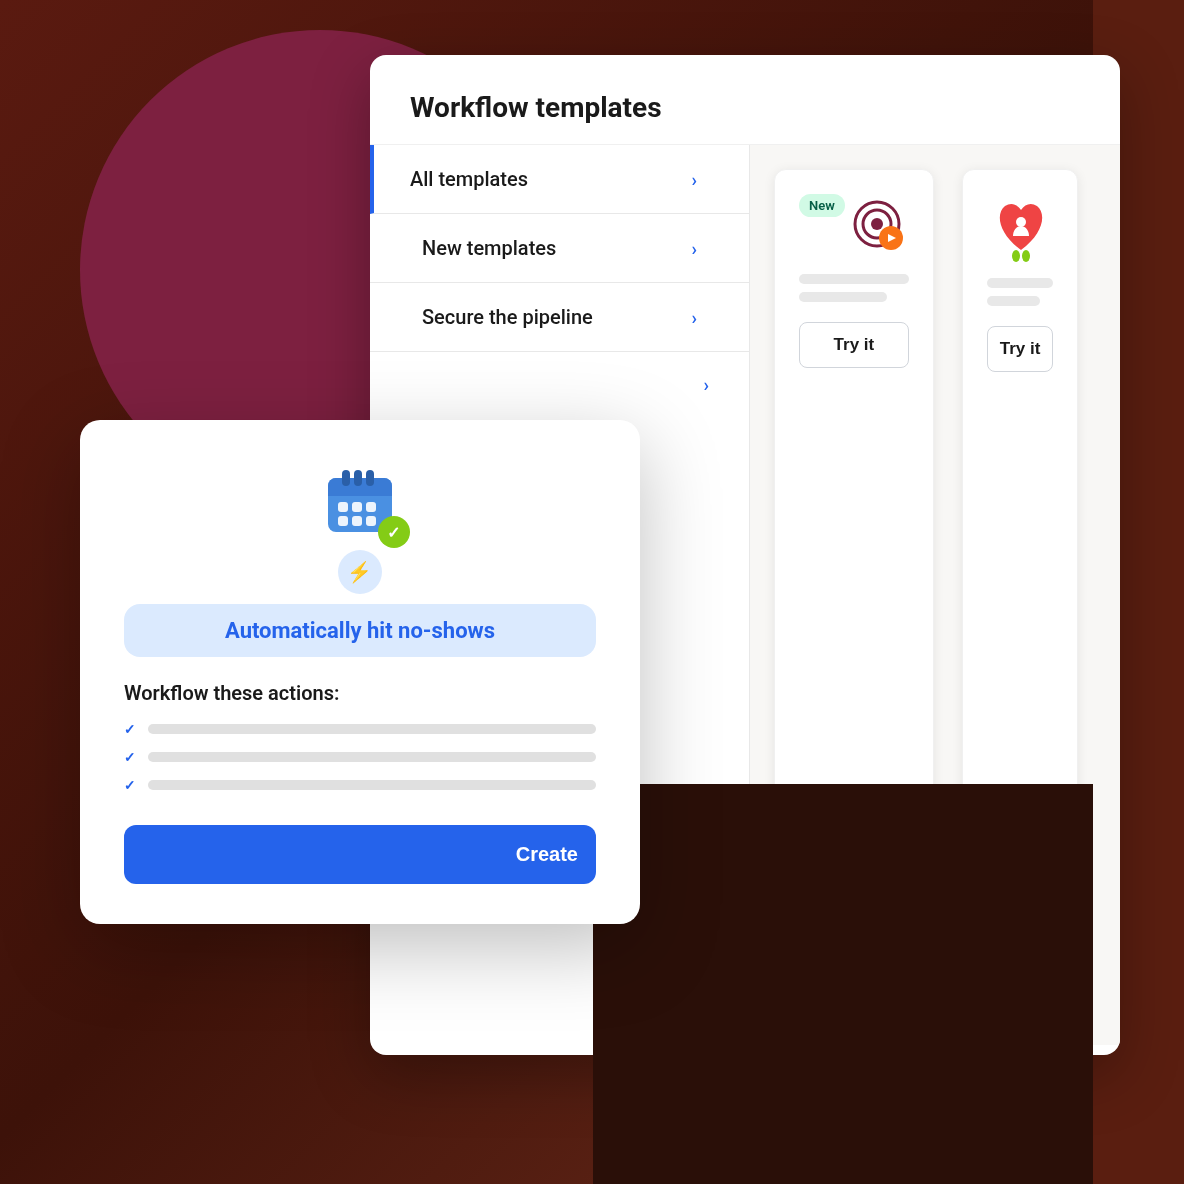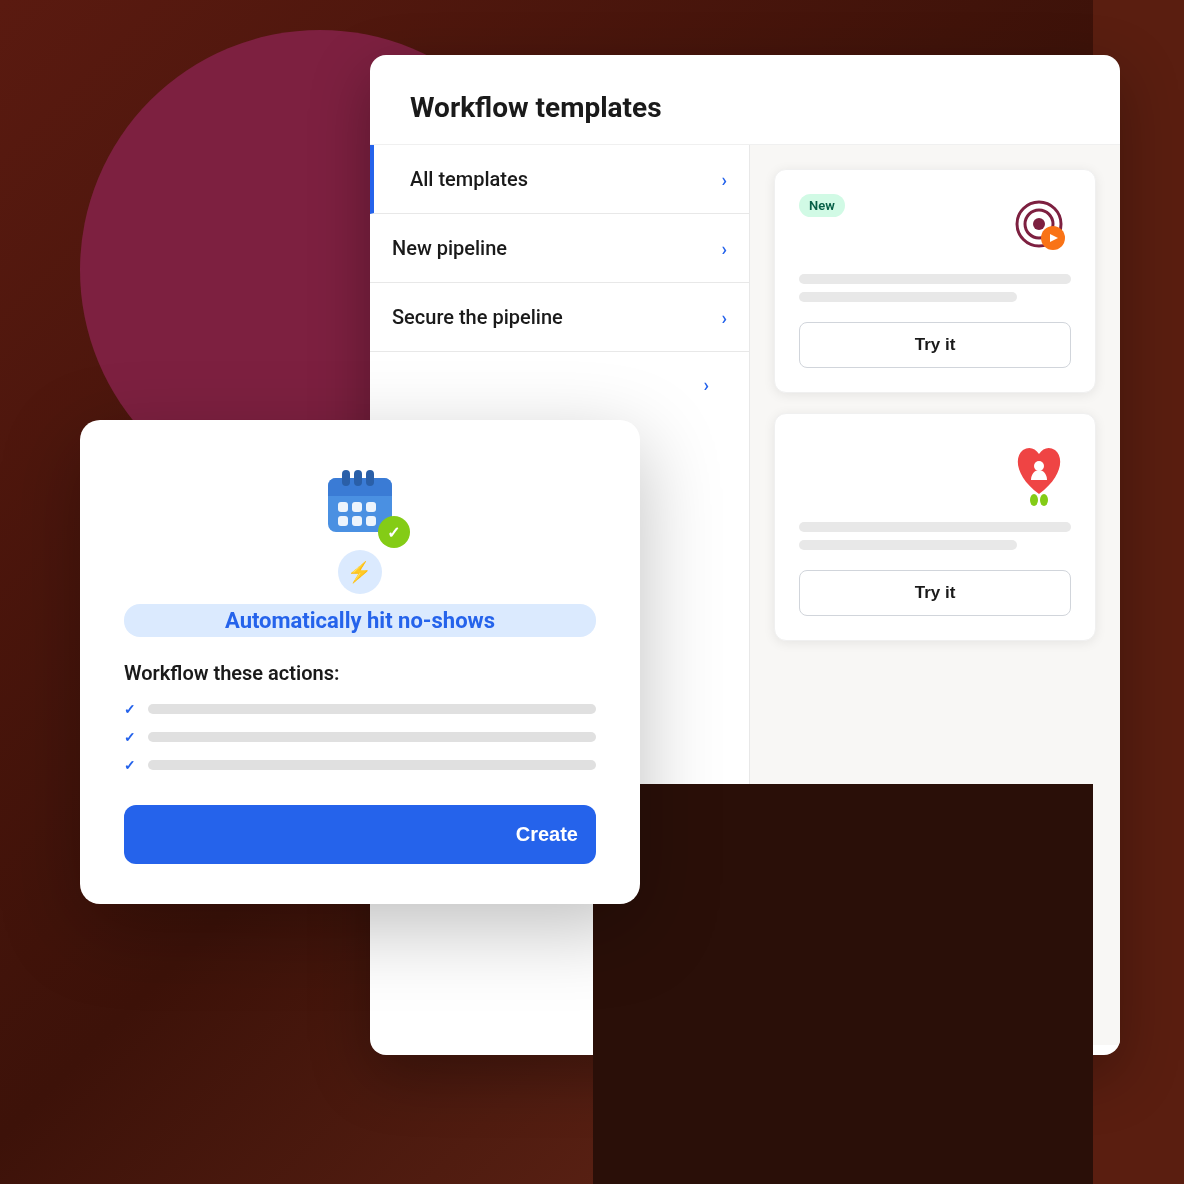--- a/index.html
+++ b/index.html
@@ -63,21 +63,21 @@
     .templates-panel-title {
       font-size: 28px;
       font-weight: 700;
       color: #1a1a1a;
     }
 
     .nav-item {
       display: flex;
       align-items: center;
       justify-content: space-between;
-      padding: 22px 22px;
+      padding: 22px 52px;
       border-bottom: 1px solid #e8e8e8;
       cursor: pointer;
       transition: background 0.15s;
     }
 
     .nav-item.active {
       border-left: 4px solid #2563eb;
       padding-left: 36px;
     }
 
@@ -223,21 +223,21 @@
       border-radius: 50%;
       display: flex;
       align-items: center;
       justify-content: center;
       font-size: 20px;
     }
 
     .popup-title-pill {
       background: #dbeafe;
       border-radius: 16px;
-      padding: 4px 28px;
+      padding: 14px 28px;
       text-align: center;
       margin-top: 60px;
       margin-bottom: 24px;
     }
 
     .popup-title-text {
       font-size: 22px;
       font-weight: 700;
       color: #2563eb;
     }
@@ -304,22 +304,22 @@
       width: 380px;
       border-right: 1px solid #e8e8e8;
       flex-shrink: 0;
     }
 
     .templates-right {
       flex: 1;
       background: #f8f7f5;
       padding: 24px;
       display: flex;
-      flex-direction: column;
-      gap: 20px;
+      flex-direction: row;
+      gap: 28px;
       overflow: hidden;
     }
 
   </style>
 </head>
 <body>
 
 <div class="bg-wrapper">
 
   <div class="circle-decoration"></div>
@@ -333,21 +333,21 @@
     <div class="templates-inner">
 
       <div class="templates-left">
 
         <div class="nav-item active">
           <span class="nav-item-label">All templates</span>
           <span class="nav-item-arrow">›</span>
         </div>
 
         <div class="nav-item">
-          <span class="nav-item-label">New pipeline</span>
+          <span class="nav-item-label">New templates</span>
           <span class="nav-item-arrow">›</span>
         </div>
 
         <div class="nav-item">
           <span class="nav-item-label">Secure the pipeline</span>
           <span class="nav-item-arrow">›</span>
         </div>
 
         <div class="nav-item-more">
           <span class="nav-item-arrow">›</span>

